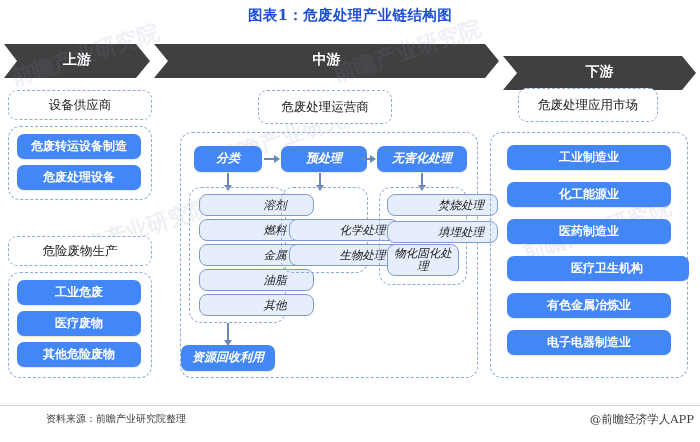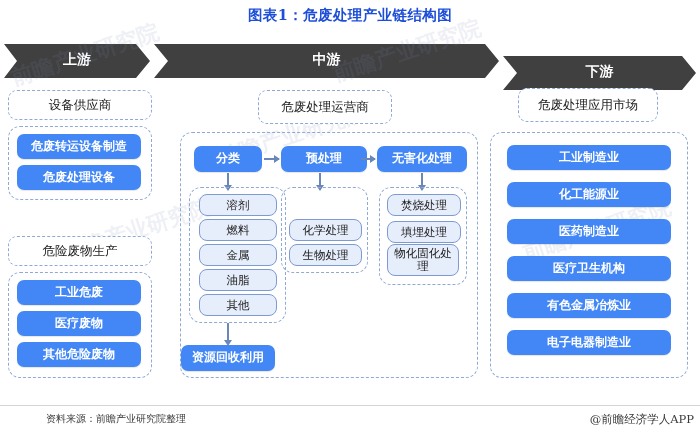--- a/index.html
+++ b/index.html
@@ -45,20 +45,21 @@
     background:#4287f5;border-radius:7px;color:#ffffff;
     display:flex;align-items:center;justify-content:center;text-align:center;
     font-size:12px;font-weight:bold;line-height:1.12;
     box-shadow:0 1px 1px rgba(0,0,0,.10);
   }
   .lpill{                      
     background:#e7eefb;border:1.2px solid #7e9ad2;border-radius:8px;
     display:flex;align-items:center;justify-content:center;text-align:center;
     color:#1a1a1a;font-size:11.5px;line-height:1.1;
     font-family:"DejaVu Serif","Liberation Serif",serif;
+    padding-left:37px;
   }
   .abs{position:absolute;}
 
   
   .harrow{position:absolute;height:2px;background:#6b86b8;}
   .harrow:after{content:"";position:absolute;right:-1px;top:-3px;
     border-left:6px solid #6b86b8;border-top:4px solid transparent;border-bottom:4px solid transparent;}
   .varrow{position:absolute;width:2px;background:#6b86b8;}
   .varrow:after{content:"";position:absolute;bottom:-6px;left:-3px;
     border-top:6px solid #6b86b8;border-left:4px solid transparent;border-right:4px solid transparent;}
@@ -107,21 +108,21 @@
 <div class="dbox abs" style="left:8px;top:236px;width:142px;height:28px;">危险废物生产</div>
 
 <div class="dwrap" style="left:8px;top:272px;width:142px;height:104px;">
   <div class="pill abs" style="left:8px;top:7px;width:124px;height:25px;">工业危废</div>
   <div class="pill abs" style="left:8px;top:38px;width:124px;height:25px;">医疗废物</div>
   <div class="pill abs" style="left:8px;top:69px;width:124px;height:25px;">其他危险废物</div>
 </div>
 
 <div class="dbox abs" style="left:258px;top:90px;width:132px;height:32px;">危废处理运营商</div>
 
-<div class="dwrap" style="left:180px;top:132px;width:296px;height:244px;">
+<div class="dwrap" style="left:180px;top:132px;width:296px;height:244px;font-style:italic;">
 
   <div class="pill abs" style="left:13px;top:13px;width:68px;height:26px;">分类</div>
   <div class="pill abs" style="left:100px;top:13px;width:86px;height:26px;">预处理</div>
   <div class="pill abs" style="left:196px;top:13px;width:90px;height:26px;">无害化处理</div>
 
   <div class="harrow" style="left:83px;top:25px;width:15px;"></div>
   <div class="harrow" style="left:180px;top:25px;width:14px;"></div>
 
   <div class="varrow" style="left:46px;top:40px;height:12px;"></div>
   <div class="varrow" style="left:138px;top:40px;height:12px;"></div>
@@ -149,20 +150,20 @@
   <div class="varrow" style="left:46px;top:190px;height:17px;"></div>
   <div class="pill abs" style="left:0px;top:212px;width:94px;height:26px;">资源回收利用</div>
 </div>
 
 <div class="dbox abs" style="left:518px;top:88px;width:140px;height:34px;padding:0 6px;box-sizing:border-box;">危废处理应用市场</div>
 
 <div class="dwrap" style="left:490px;top:132px;width:196px;height:244px;">
   <div class="pill abs" style="left:16px;top:12px;width:164px;height:25px;">工业制造业</div>
   <div class="pill abs" style="left:16px;top:49px;width:164px;height:25px;">化工能源业</div>
   <div class="pill abs" style="left:16px;top:86px;width:164px;height:25px;">医药制造业</div>
-  <div class="pill abs" style="left:16px;top:123px;width:164px;height:25px;">医疗卫生机构</div>
+  <div class="pill abs" style="left:16px;top:123px;width:164px;height:25px;padding-left:18px;">医疗卫生机构</div>
   <div class="pill abs" style="left:16px;top:160px;width:164px;height:25px;">有色金属冶炼业</div>
   <div class="pill abs" style="left:16px;top:197px;width:164px;height:25px;">电子电器制造业</div>
 </div>
 
 <div class="rule"></div>
 <div class="src">资料来源：前瞻产业研究院整理</div>
 <div class="app">@前瞻经济学人APP</div>
 
 </body></html>

